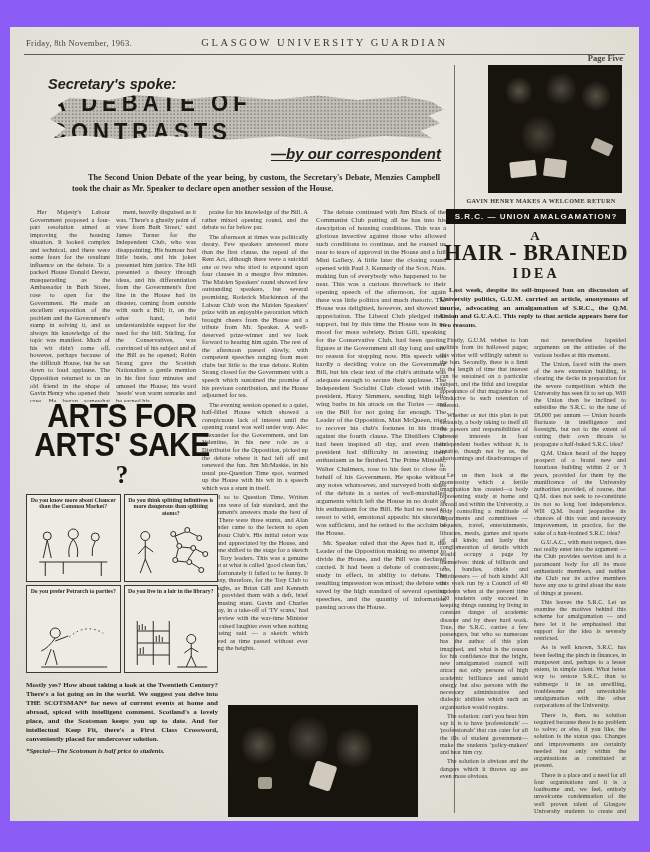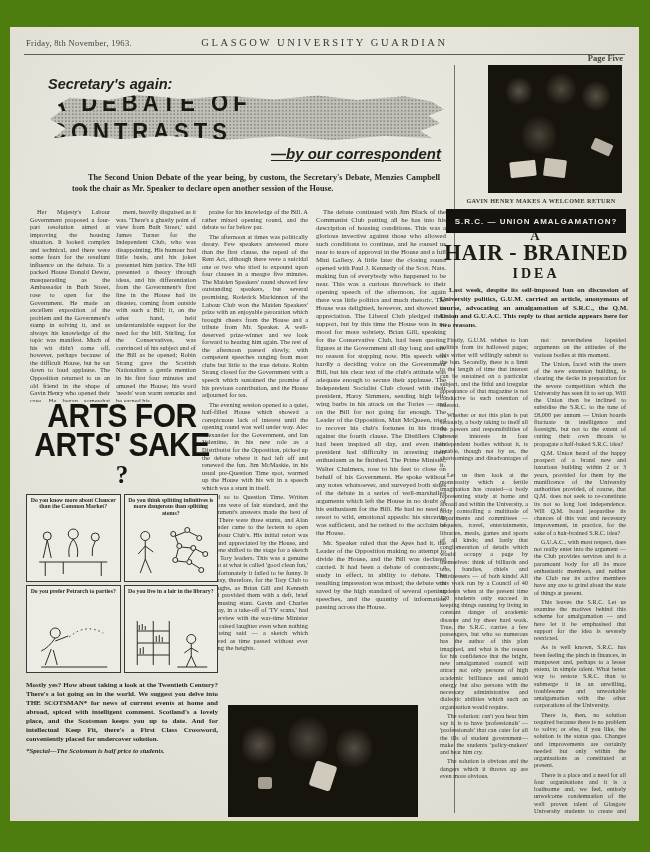--- a/index.html
+++ b/index.html
@@ -1,16 +1,16 @@
 <!DOCTYPE html>
 <html><head>
 <meta charset="utf-8">
 <style>
   html,body{margin:0;padding:0;background:#141413;}
-  .frame{position:relative;width:650px;height:852px;background:#4d7c0f;overflow:hidden;
+  .frame{position:relative;width:650px;height:852px;background:#8b5cf6;overflow:hidden;
          font-family:"Liberation Serif",serif;}
   .paper{position:absolute;left:10px;top:27px;width:629px;height:794px;color:#2c2b27;
          background:radial-gradient(ellipse at 45% 35%, #edebe4 0%, #e6e3da 55%, #d8d5cb 100%);}
 
   
   .hdr-date{position:absolute;left:16px;top:11px;font-size:8.5px;letter-spacing:.3px;color:#45443e;}
   .hdr-title{position:absolute;left:0;right:0;top:10px;text-align:center;font-size:10.5px;
              letter-spacing:2.6px;color:#3a3933;}
   .hdr-page{position:absolute;right:16px;top:26px;font-size:8.5px;color:#45443e;font-weight:bold;}
   .hdr-rule{position:absolute;left:14px;right:14px;top:27px;height:1px;background:#5d5b53;}
@@ -65,21 +65,21 @@
   .photo .blob{position:absolute;border-radius:50%;}
   #photo-bottom{left:218px;top:678px;width:190px;height:112px;}
   .sb-photo{left:478px;top:38px;width:134px;height:128px;}
 
   
   .vrule{position:absolute;left:444px;top:38px;height:748px;width:1px;background:#757268;}
 
   
   .sb-caption{position:absolute;left:446px;top:170px;width:170px;text-align:center;font-size:6.2px;
               font-weight:bold;letter-spacing:.4px;color:#3a3932;}
-  .sb-banner{position:absolute;left:436px;top:182px;width:180px;height:24px;background:#15130f;
+  .sb-banner{position:absolute;left:436px;top:182px;width:180px;height:15px;background:#15130f;
              color:#ece9e1;display:flex;align-items:center;justify-content:center;
              font-family:"Liberation Sans",sans-serif;font-weight:bold;font-size:8px;letter-spacing:1px;}
   .sb-h-a{position:absolute;left:436px;top:201px;width:180px;text-align:center;font-size:13px;
           font-weight:bold;letter-spacing:2px;color:#1d1c17;}
   .sb-h-main{position:absolute;left:432px;top:212px;width:188px;text-align:center;font-size:22px;
              font-weight:bold;letter-spacing:.5px;color:#1d1c17;transform:scaleY(1.08);}
   .sb-h-idea{position:absolute;left:436px;top:239px;width:180px;text-align:center;font-size:14px;
              font-weight:bold;letter-spacing:3px;color:#1d1c17;}
   .sb-lead{position:absolute;left:430px;top:259px;width:188px;font-size:7px;font-weight:bold;
            text-align:justify;line-height:1.26;text-indent:9px;color:#2a2924;}
@@ -92,21 +92,21 @@
 <body>
 
 <div class="frame">
   <div class="paper">
 
     <div class="hdr-date">Friday, 8th November, 1963.</div>
     <div class="hdr-title">GLASGOW UNIVERSITY GUARDIAN</div>
     <div class="hdr-page">Page Five</div>
     <div class="hdr-rule"></div>
 
-    <div class="kicker">Secretary's again:</div>
+    <div class="kicker">Secretary's spoke:</div>
     <div class="banner">
       <span class="banner-text">A DEBATE OF CONTRASTS</span>
     </div>
     <div class="byline">—by our correspondent</div>
     <div class="lead">The Second Union Debate of the year being, by custom, the Secretary's Debate, Menzies Campbell took the chair as Mr. Speaker to declare open another session of the House.</div>
 
     <div class="col" id="col1">
         <p>Her Majesty's Labour Government proposed a four-part resolution aimed at improving the housing situation. It looked complex and technical, and there were some fears for the resultant influence on the debate. To a packed House Donald Dewar, masquerading as the Ambassador in Bath Street, rose to open for the Government. He made an excellent exposition of the problem and the Government's stamp in solving it, and as always his knowledge of the topic was manifest. Much of his wit didn't come off, however, perhaps because of the difficult House, but he sat down to loud applause. The Opposition returned to us an old friend in the shape of Gavin Henry who opened their case. He began somewhat hazily—understandably!—but made a strong claim that the Distillers Club, being the Official Opposition, should be considered as such by the Govern-</p>
       </div>
     <div class="col" id="col2">

